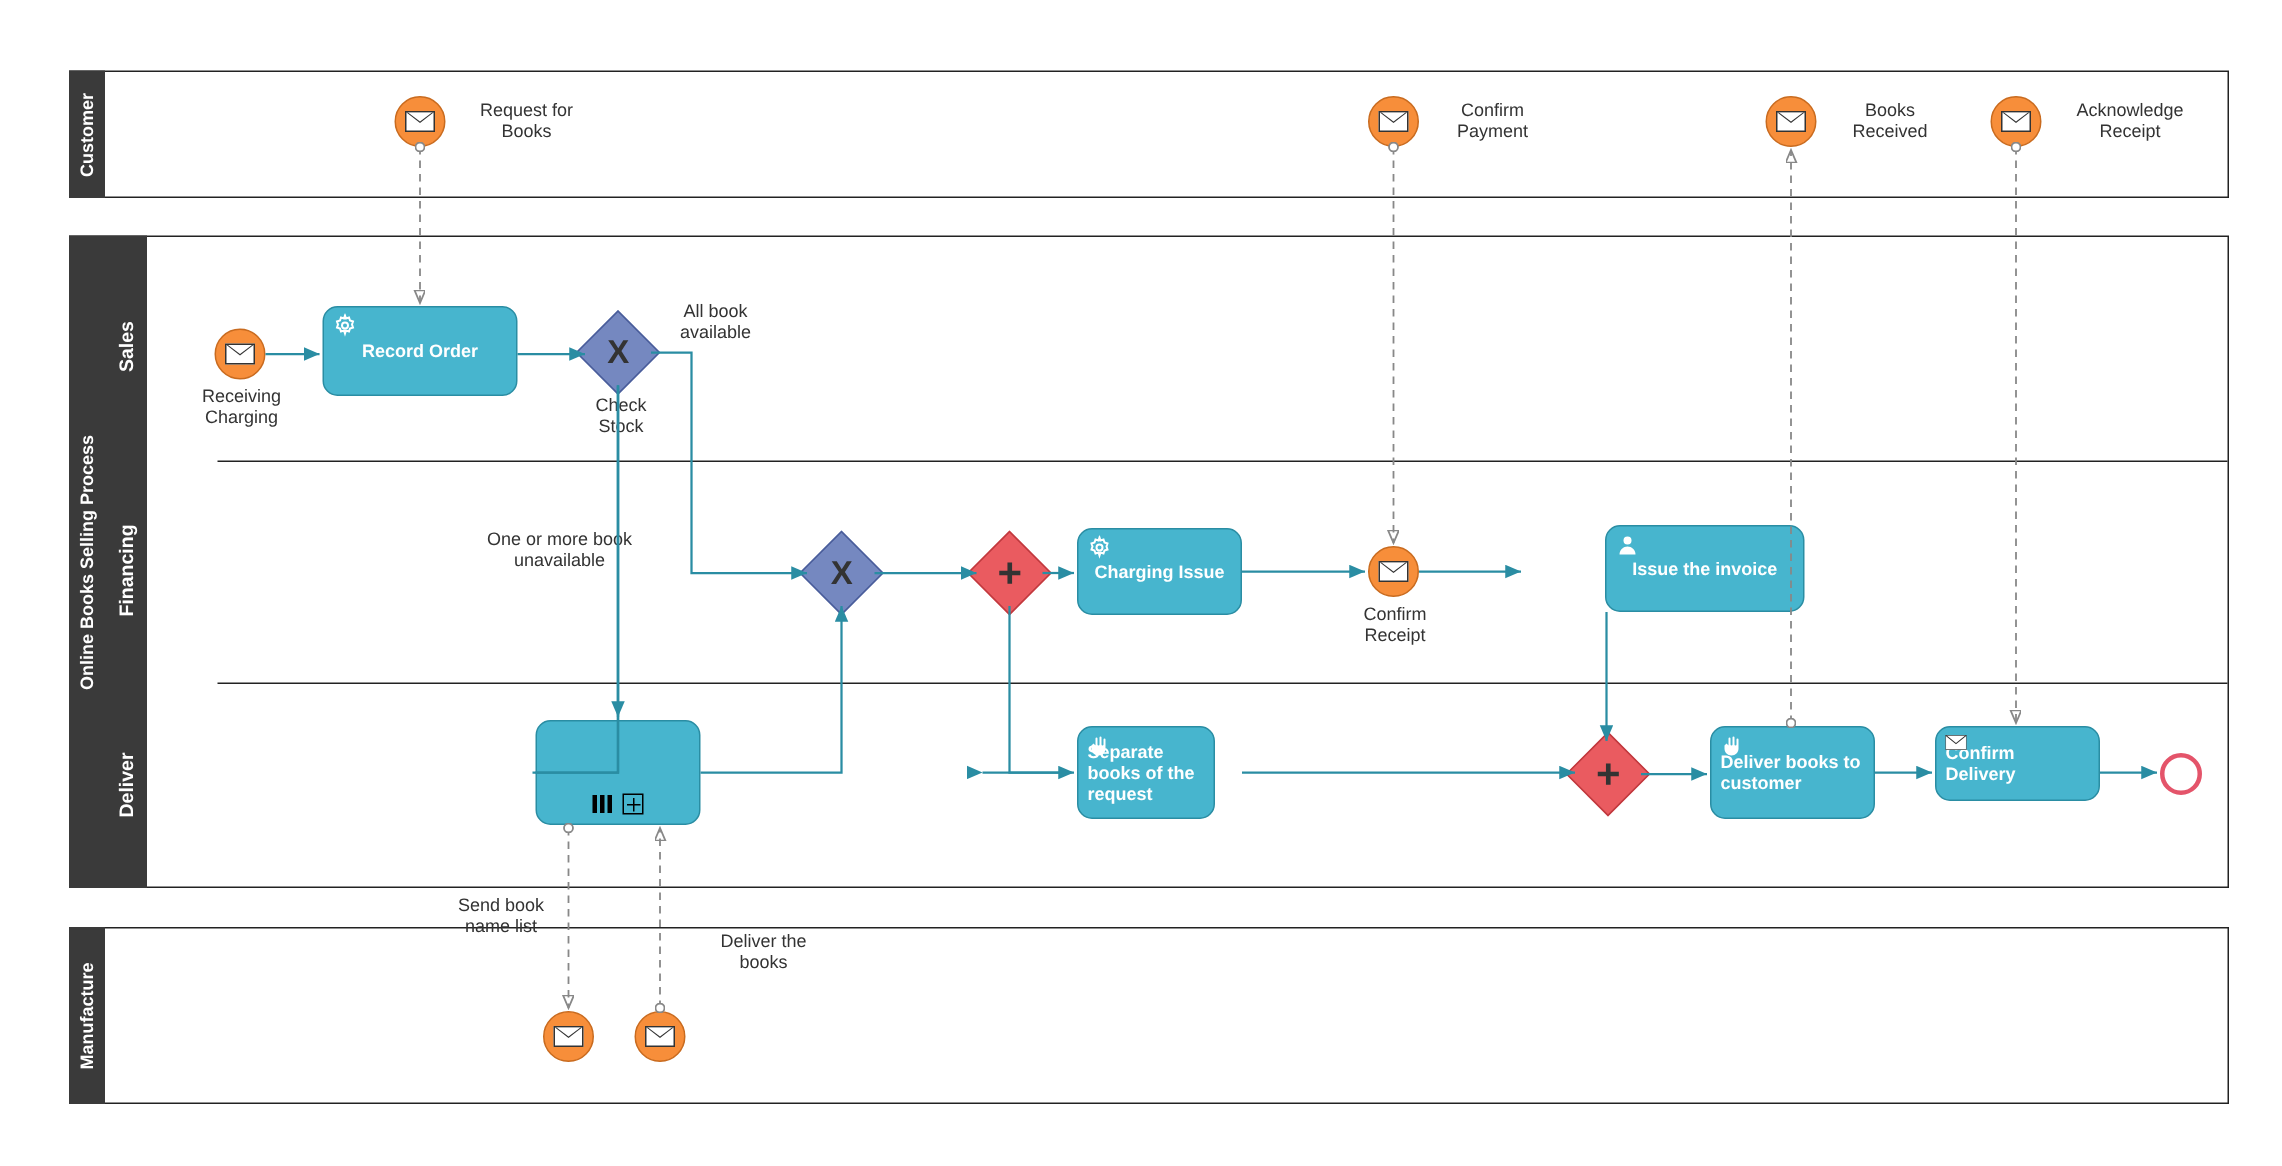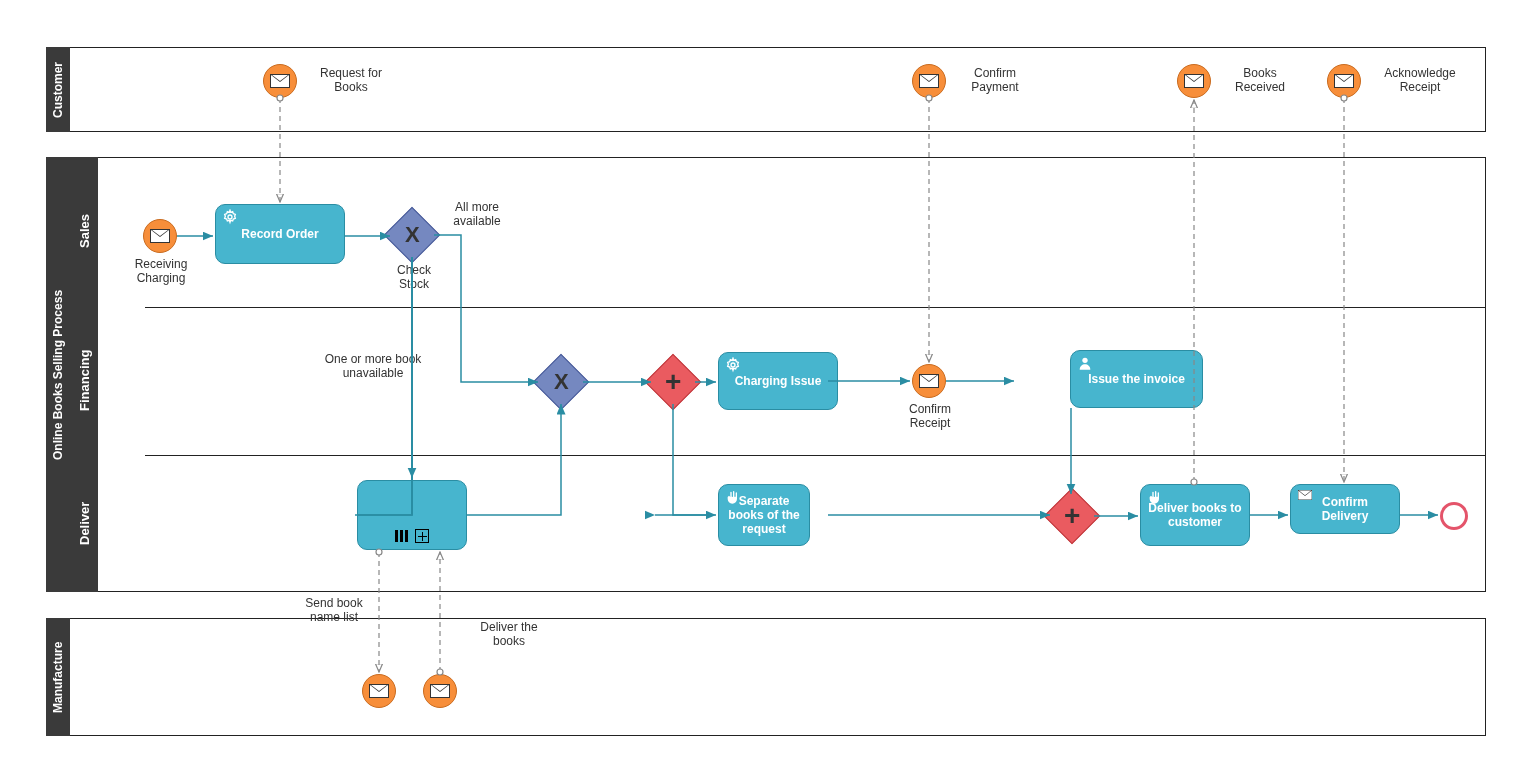--- a/index.html
+++ b/index.html
@@ -7,21 +7,21 @@
 .pool-customer{position:absolute;left:46px;top:47px;width:1440px;height:85px;border:1px solid #222}
 .pool-process{position:absolute;left:46px;top:157px;width:1440px;height:435px;border:1px solid #222}
 .pool-manufacture{position:absolute;left:46px;top:618px;width:1440px;height:118px;border:1px solid #222}
 .pool-label{position:absolute;width:24px;background:#3a3a3a;color:#fff;display:flex;align-items:center;justify-content:center;writing-mode:vertical-rl;transform:rotate(180deg);font-weight:bold;font-size:12px}
 .lane-label{position:absolute;width:28px;background:#3a3a3a;color:#fff;display:flex;align-items:center;justify-content:center;writing-mode:vertical-rl;transform:rotate(180deg);font-weight:bold;font-size:13px}
 .lane-divider{position:absolute;height:1px;background:#222;left:98px;right:0}
 .msg-event{position:absolute;width:34px;height:34px;border-radius:50%;background:#f78e3a;border:1px solid #c96b1f;display:flex;align-items:center;justify-content:center}
 .envelope{width:20px;height:14px;background:#fff;border:1px solid #333;position:relative}
 .envelope::before{content:"";position:absolute;top:0;left:0;width:0;height:0;border-left:9px solid transparent;border-right:9px solid transparent;border-top:7px solid #333}
 .envelope::after{content:"";position:absolute;top:0;left:1px;width:0;height:0;border-left:8px solid transparent;border-right:8px solid transparent;border-top:6px solid #fff}
-.task{position:absolute;background:#47b5ce;border:1px solid #2a8da3;border-radius:10px;color:#fff;font-weight:bold;font-size:12px;display:flex;align-items:center;justify-content:center;text-align:center;padding:4px 6px}
+.task{position:absolute;background:#47b5ce;border:1px solid #2a8da3;border-radius:10px;color:#fff;font-weight:bold;font-size:12px;display:flex;align-items:center;justify-content:center;padding:4px 6px}
 .task-icon{position:absolute;top:4px;left:6px;width:16px;height:16px;color:#fff}
 .gateway{position:absolute;width:40px;height:40px;transform:rotate(45deg);display:flex;align-items:center;justify-content:center}
 .gateway.blue{background:#7588c0;border:1px solid #4a5d9a}
 .gateway.red{background:#ea5b60;border:1px solid #c03a3f}
 .gateway-inner{transform:rotate(-45deg);font-size:22px;font-weight:bold;color:#333}
 .end-event{position:absolute;width:28px;height:28px;border-radius:50%;border:3px solid #e4546a;background:#fff}
 .label{position:absolute;font-size:12px;color:#333;text-align:center}
 .marker-bars{display:inline-block;width:14px;height:12px;position:relative}
 .marker-bars span{position:absolute;width:3px;height:12px;background:#000;top:0}
 .marker-bars span:nth-child(1){left:0}.marker-bars span:nth-child(2){left:5px}.marker-bars span:nth-child(3){left:10px}
@@ -83,33 +83,33 @@
       <path d="M12 2l1 3 3-1 1 3 3 1-1 3 1 3-3 1-1 3-3-1-1 3-1-3-3 1-1-3-3-1 1-3-1-3 3-1 1-3 3 1z"></path>
     </svg>
   <span>Record Order</span>
 </div>
 
 <div class="gateway blue" style="left:392px;top:215px">
     <span class="gateway-inner">X</span>
   </div>
 <div class="label" style="left:392px;top:263px;width:44px">Check Stock</div>
 
-<div class="label" style="left:432px;top:200px;width:90px">All more available</div>
+<div class="label" style="left:432px;top:200px;width:90px">All book available</div>
 
 <div class="label" style="left:313px;top:352px;width:120px">One or more book unavailable</div>
 
 <div class="gateway blue" style="left:541px;top:362px">
     <span class="gateway-inner">X</span>
   </div>
 
 <div class="gateway red" style="left:653px;top:362px">
     <span class="gateway-inner" style="font-size:28px">+</span>
   </div>
 
-<div class="task" style="left:718px;top:352px;width:120px;height:58px">
+<div class="task" style="left:718px;top:352px;width:110px;height:58px">
   <svg class="task-icon gear" viewBox="0 0 24 24" fill="none" stroke="#fff" stroke-width="2">
       <circle cx="12" cy="12" r="3"></circle>
       <path d="M12 2l1 3 3-1 1 3 3 1-1 3 1 3-3 1-1 3-3-1-1 3-1-3-3 1-1-3-3-1 1-3-1-3 3-1 1-3 3 1z"></path>
     </svg>
   <span>Charging Issue</span>
 </div>
 
 <div class="msg-event" style="left:912px;top:364px">
     <div class="envelope"></div>
   </div>

